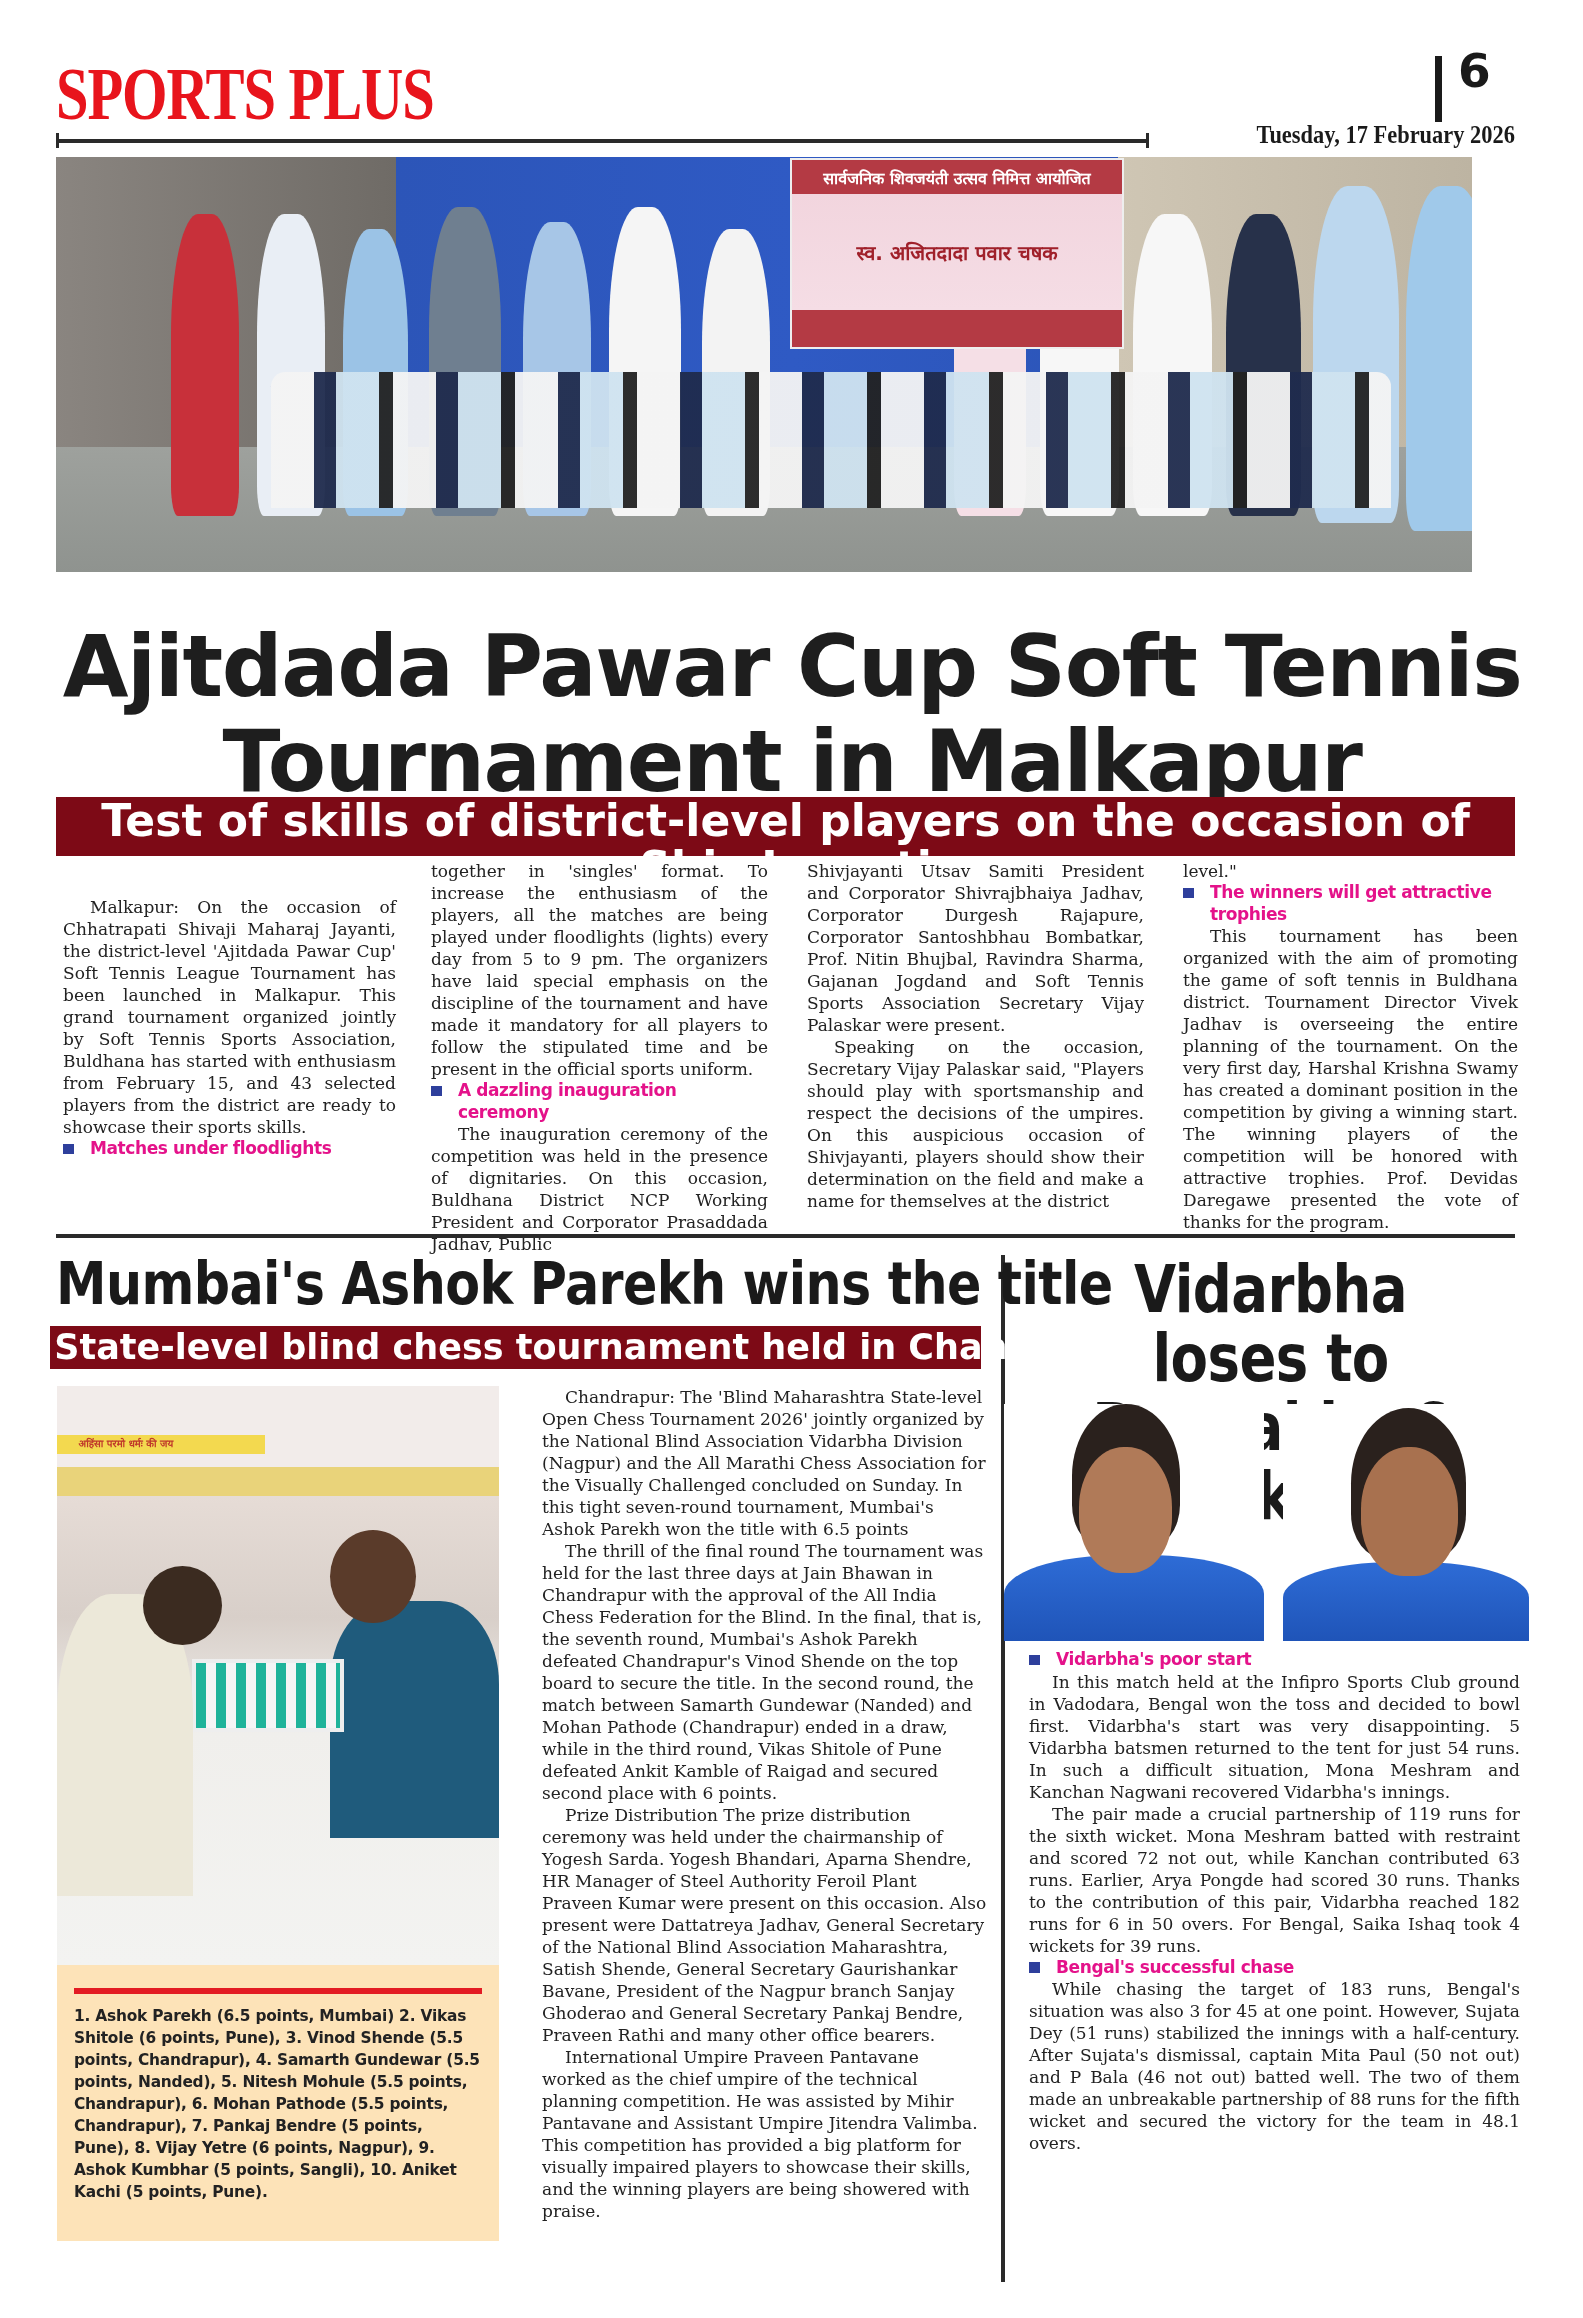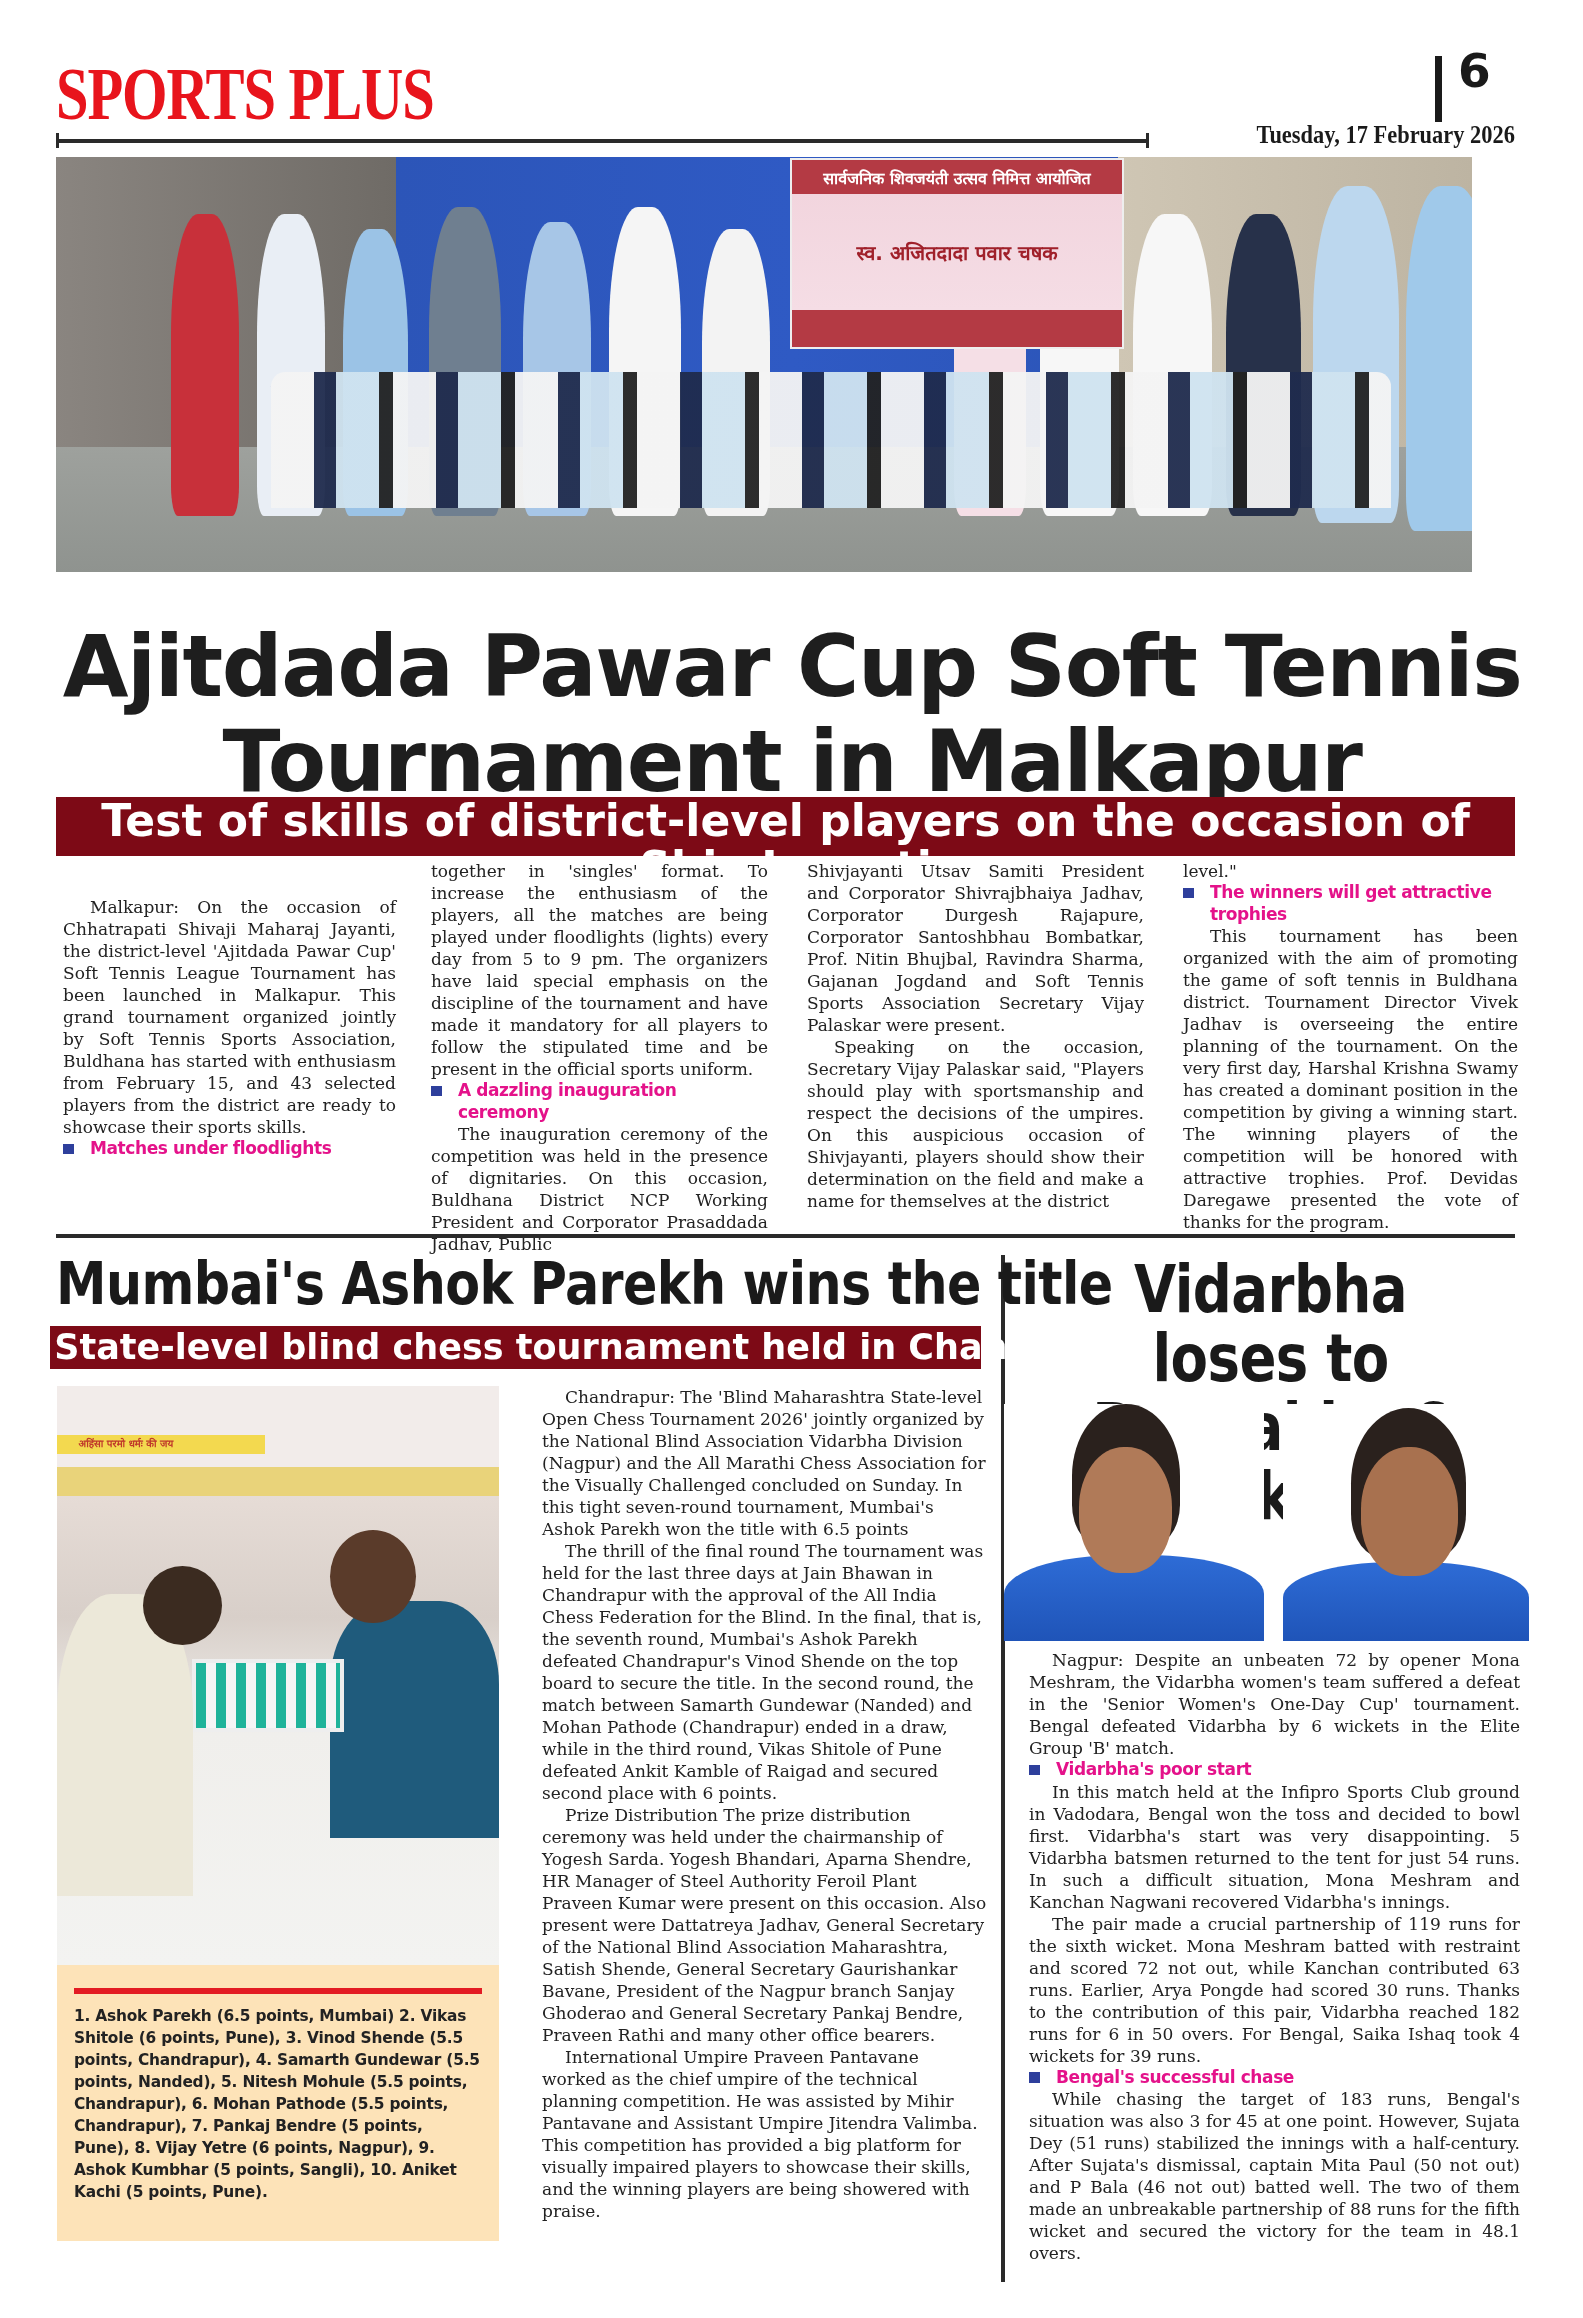--- a/index.html
+++ b/index.html
@@ -160,20 +160,19 @@
   <div class="hair" style="left:68px;top:0;width:108px;height:144px;"></div>
   <div class="face" style="left:75px;top:43px;width:93px;height:126px;"></div>
 </div>
 <div class="abs photo photo-p2" title="Portrait of Vidarbha player in blue jersey">
   <div class="shirt" style="left:0;width:246px;height:79px;"></div>
   <div class="hair" style="left:68px;top:3.6px;width:115px;height:151px;"></div>
   <div class="face" style="left:78px;top:43px;width:97px;height:129px;background:#a8714f;"></div>
 </div>
 
 <div class="abs col vid-text">
-  <p>Nagpur: Despite an unbeaten 72 by opener Mona Meshram, the Vidarbha women's team suffered a defeat in the 'Senior Women's One-Day Cup' tournament. Bengal defeated Vidarbha by 6 wickets in the Elite Group 'B' match.</p>
   <div class="subhead">Vidarbha's poor start</div>
   <p>In this match held at the Infipro Sports Club ground in Vadodara, Bengal won the toss and decided to bowl first. Vidarbha's start was very disappointing. 5 Vidarbha batsmen returned to the tent for just 54 runs. In such a difficult situation, Mona Meshram and Kanchan Nagwani recovered Vidarbha's innings.</p>
   <p>The pair made a crucial partnership of 119 runs for the sixth wicket. Mona Meshram batted with restraint and scored 72 not out, while Kanchan contributed 63 runs. Earlier, Arya Pongde had scored 30 runs. Thanks to the contribution of this pair, Vidarbha reached 182 runs for 6 in 50 overs. For Bengal, Saika Ishaq took 4 wickets for 39 runs.</p>
   <div class="subhead">Bengal's successful chase</div>
   <p>While chasing the target of 183 runs, Bengal's situation was also 3 for 45 at one point. However, Sujata Dey (51 runs) stabilized the innings with a half-century. After Sujata's dismissal, captain Mita Paul (50 not out) and P Bala (46 not out) batted well. The two of them made an unbreakable partnership of 88 runs for the fifth wicket and secured the victory for the team in 48.1 overs.</p>
 </div>
 
 
 </body></html>

